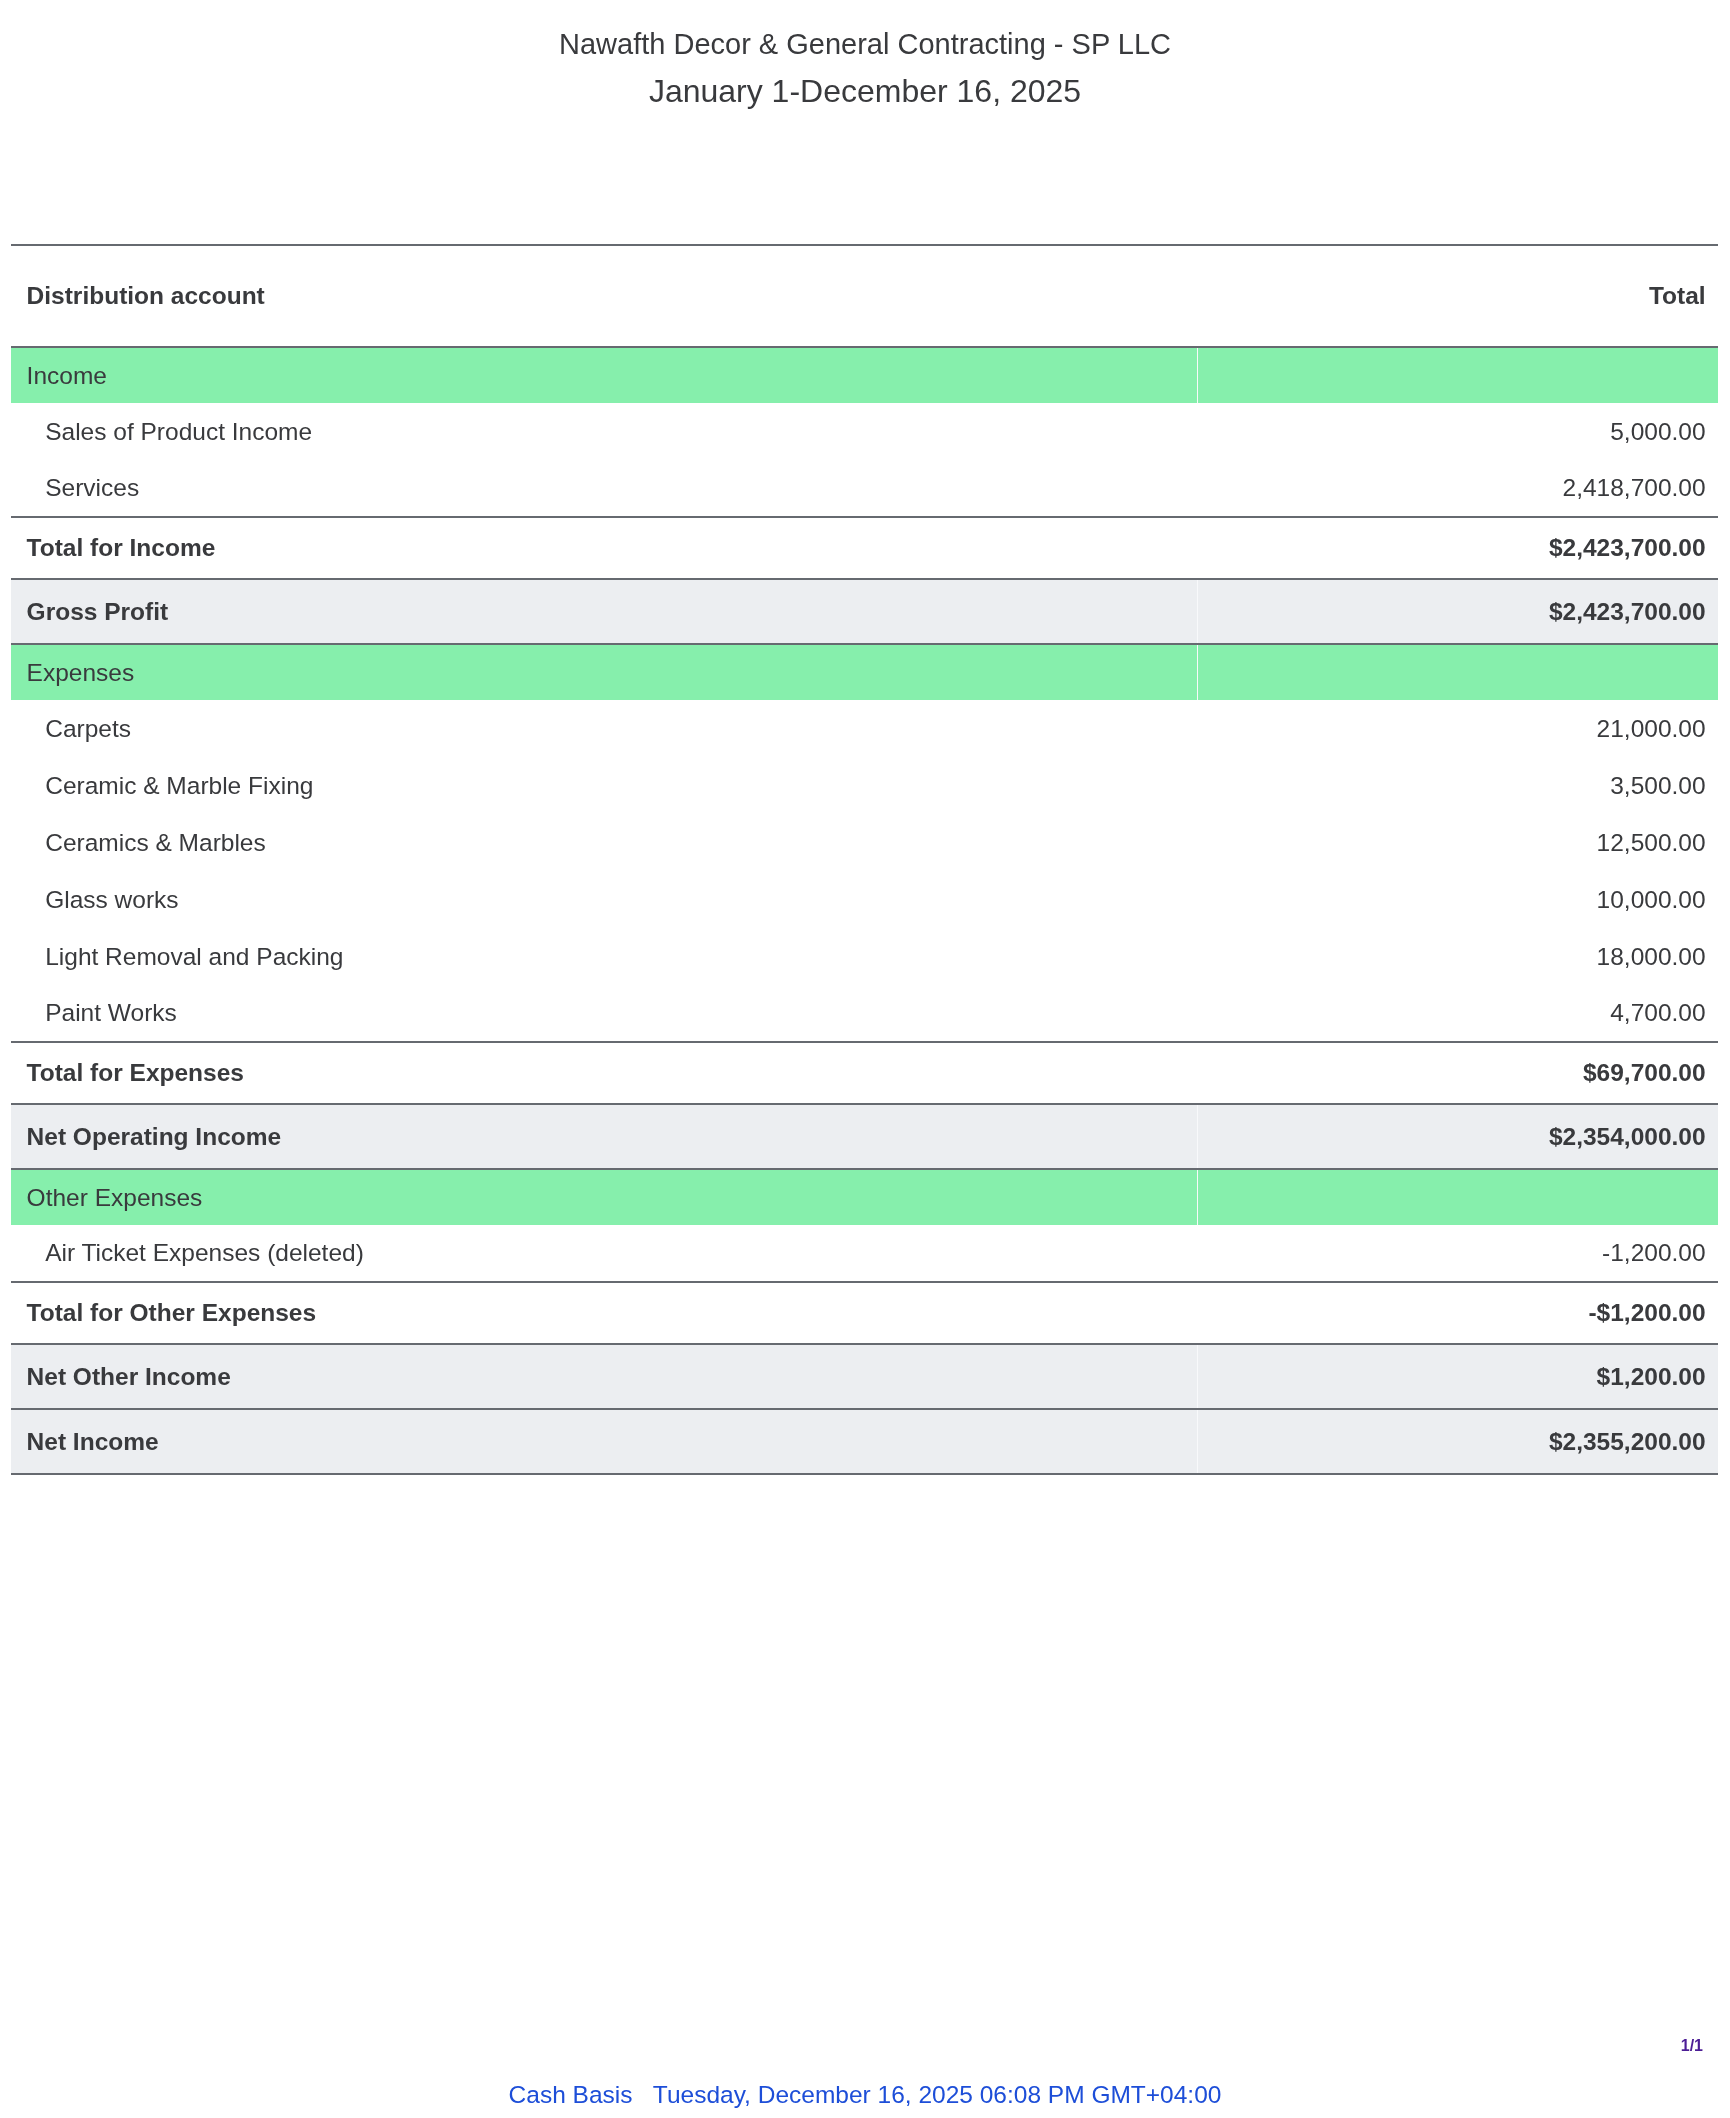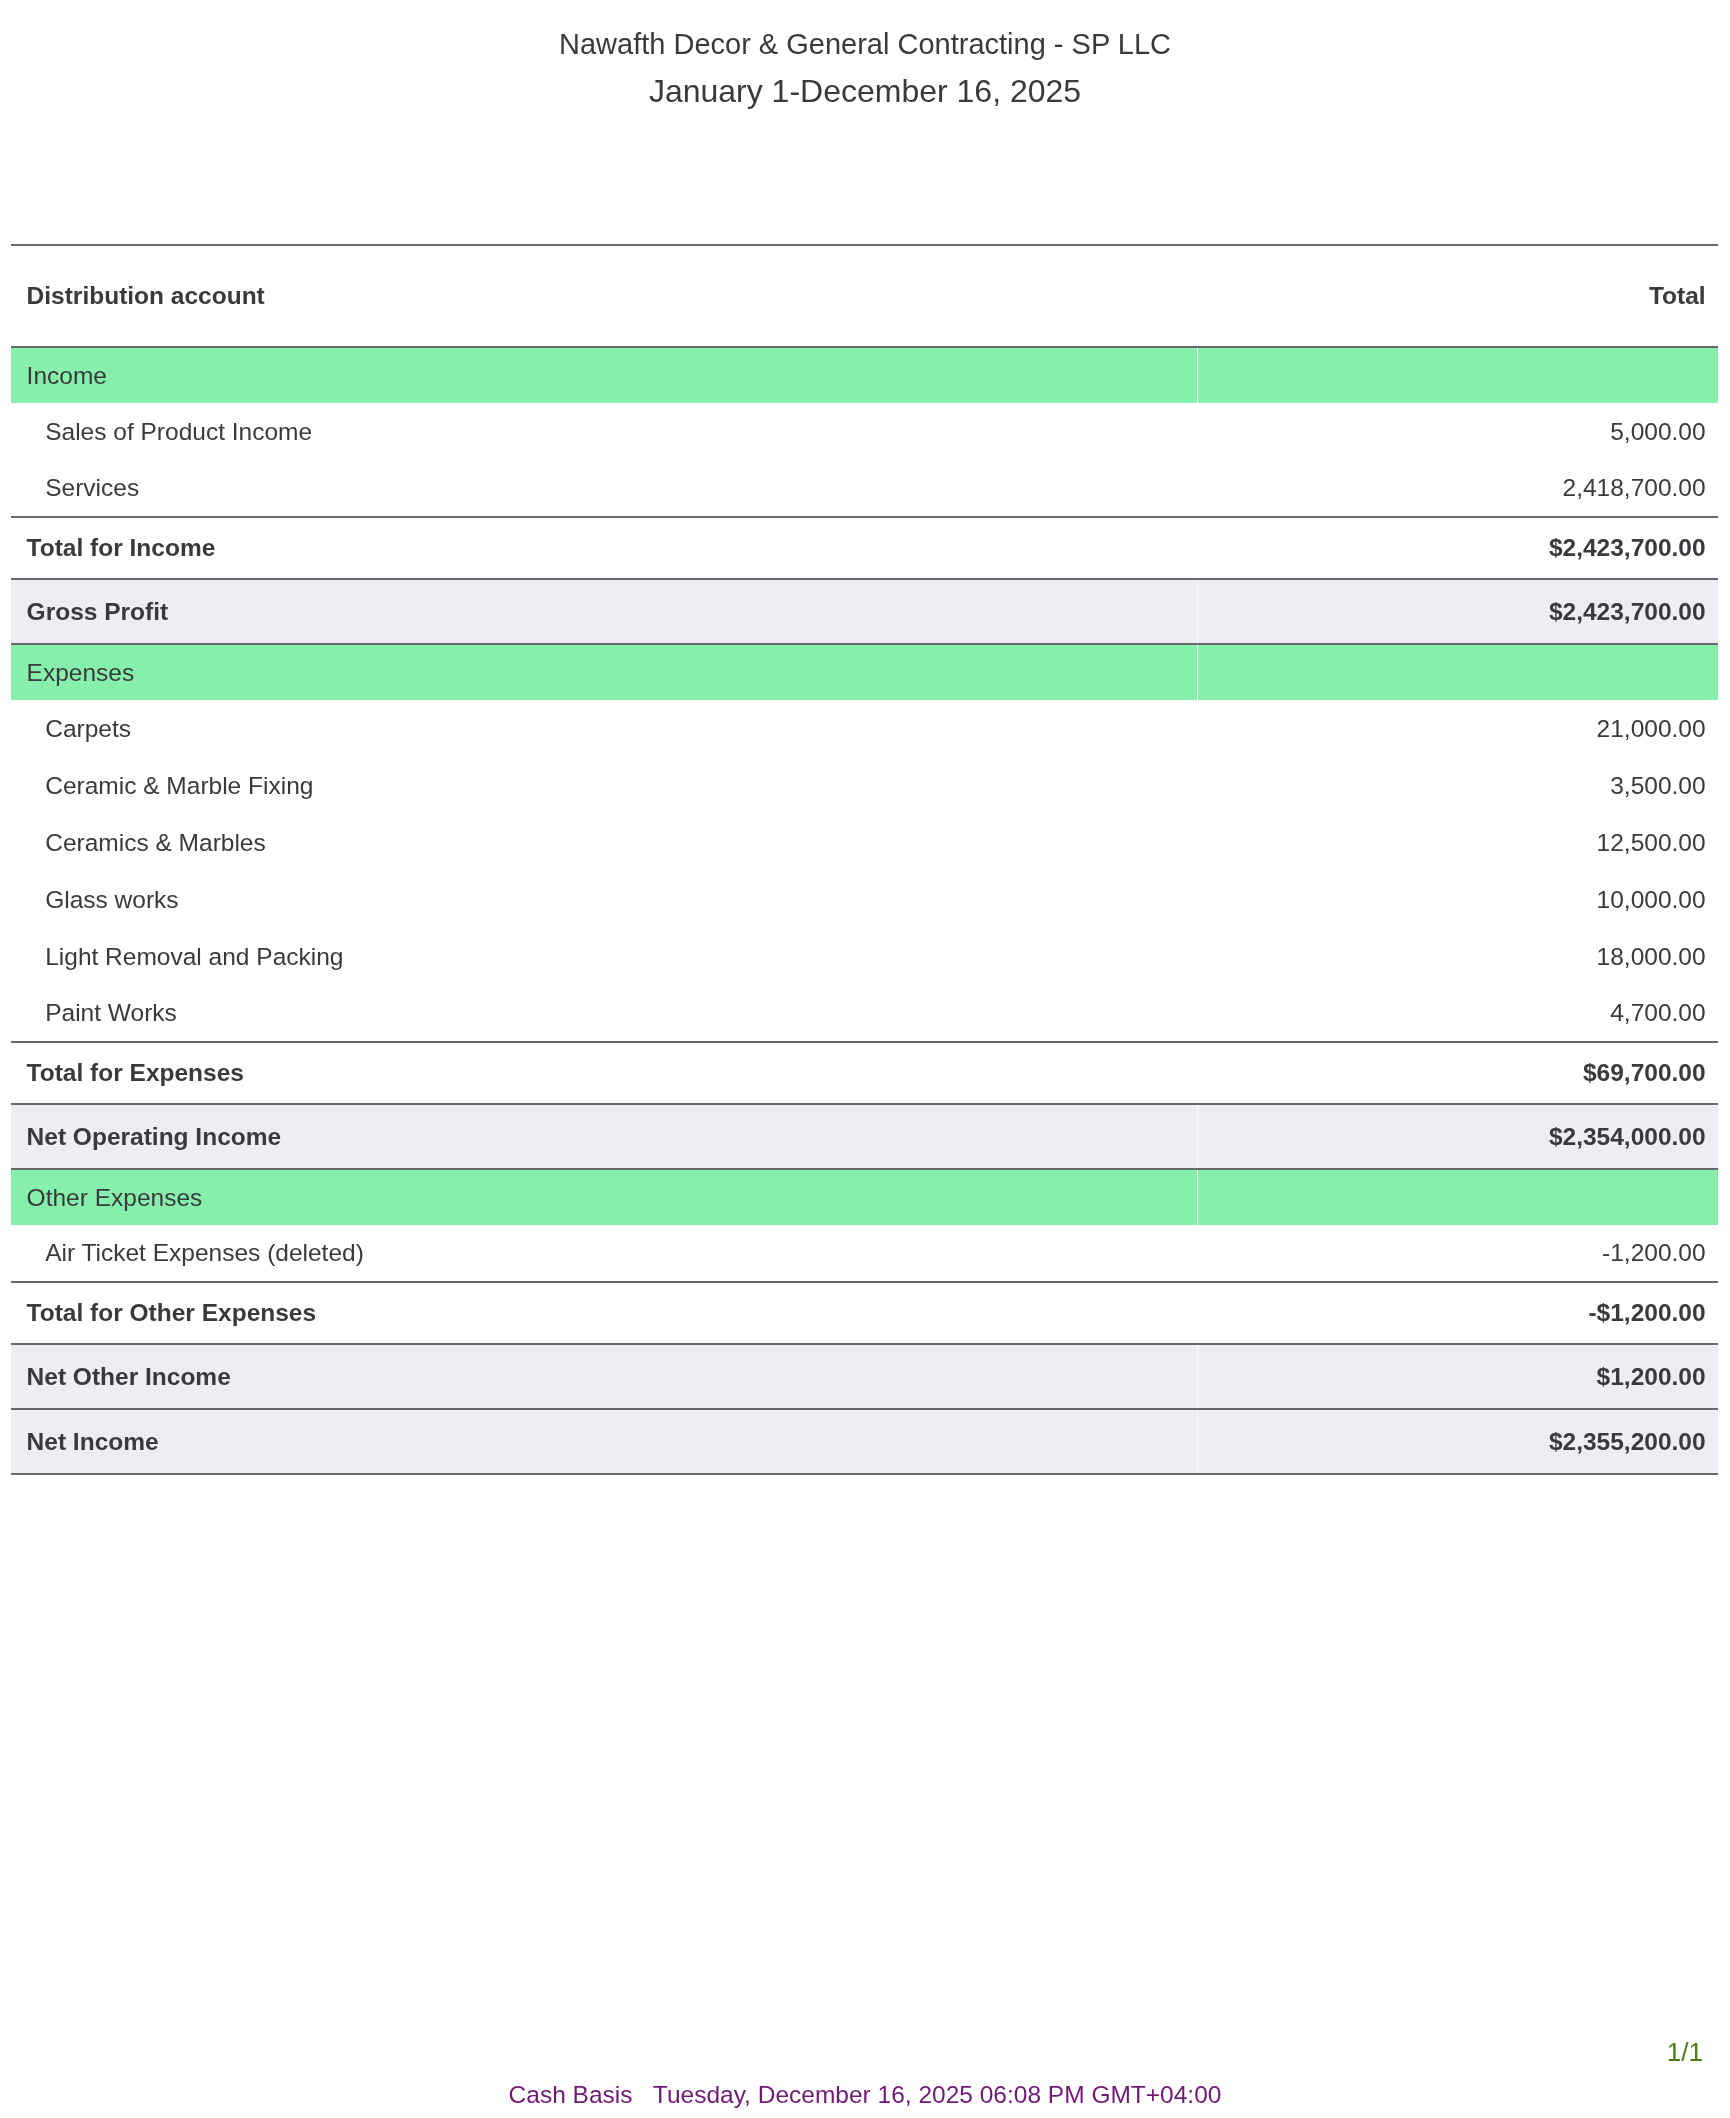--- a/index.html
+++ b/index.html
@@ -50,25 +50,25 @@
     border-bottom:2.1px solid #666a70;
     font-weight:700;
   }
   
   tr.row-section .cell-amount,
   tr.row-summary .cell-amount { border-left:1.4px solid #f8f9fb; }
 
   
   .page-indicator {
     position:absolute; top:2037px; right:27px;
-    font-size:26px; font-weight:400; color:#4d7c0f;
+    font-size:16px; font-weight:700; color:#4c1d95;
   }
   .report-footer {
     position:absolute; top:2081px; left:0; width:100%;
-    text-align:center; font-size:24.5px; color:#701a75;
+    text-align:center; font-size:24.5px; color:#1d4ed8;
   }
   .report-footer .basis { margin-right:14px; }
 </style>
 </head>
 <body>
 
 <div class="report-header">
   <div class="report-company">Nawafth Decor &amp; General Contracting - SP LLC</div>
   <div class="report-period">January 1-December 16, 2025</div>
 </div>

